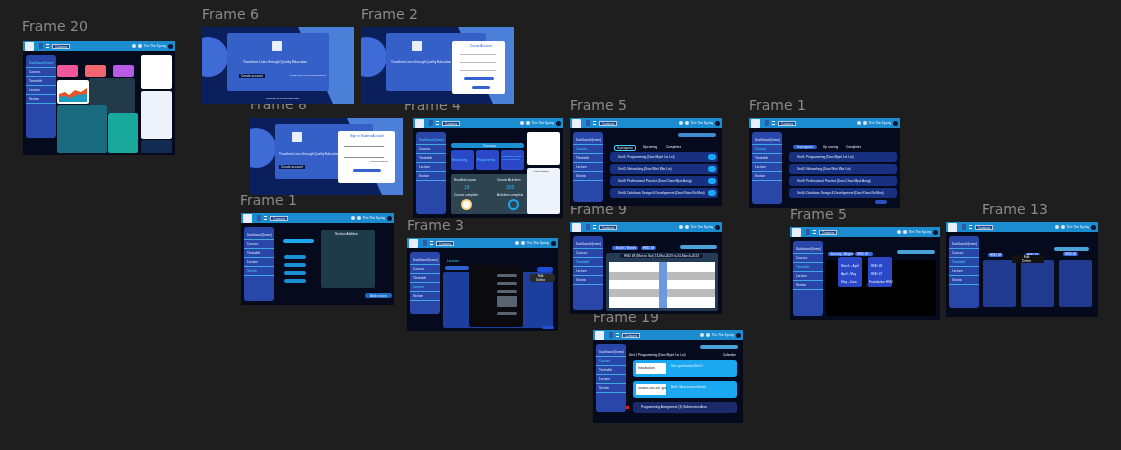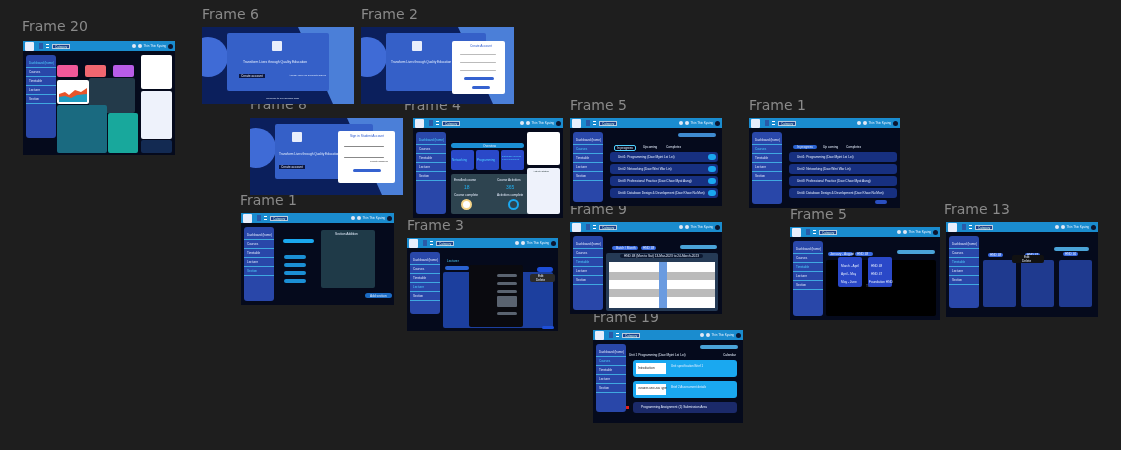--- a/index.html
+++ b/index.html
@@ -36,21 +36,21 @@
 <div class="flabel" style="left:202px;top:6px">Frame 6</div>
 <div class="flabel" style="left:361px;top:6px">Frame 2</div>
 <div class="flabel" style="left:250px;top:96px">Frame 8</div>
 <div class="flabel" style="left:404px;top:97px">Frame 4</div>
 <div class="flabel" style="left:570px;top:97px">Frame 5</div>
 <div class="flabel" style="left:749px;top:97px">Frame 1</div>
 <div class="flabel" style="left:240px;top:192px">Frame 1</div>
 <div class="flabel" style="left:407px;top:217px">Frame 3</div>
 <div class="flabel" style="left:570px;top:201px">Frame 9</div>
 <div class="flabel" style="left:790px;top:206px">Frame 5</div>
-<div class="flabel" style="left:944px;top:201px">Frame 13</div>
+<div class="flabel" style="left:982px;top:201px">Frame 13</div>
 <div class="flabel" style="left:593px;top:309px">Frame 19</div>
 
 <div class="frame" style="left:23px;top:41px;width:152px;height:114px">
   <div class="topbar">
       <div class="logo"></div>
       <div class="exit"></div>
       <div class="menuic"></div>
       <div class="catsel">Category</div>
       <div class="tb-right">
         <div class="dot"></div>

